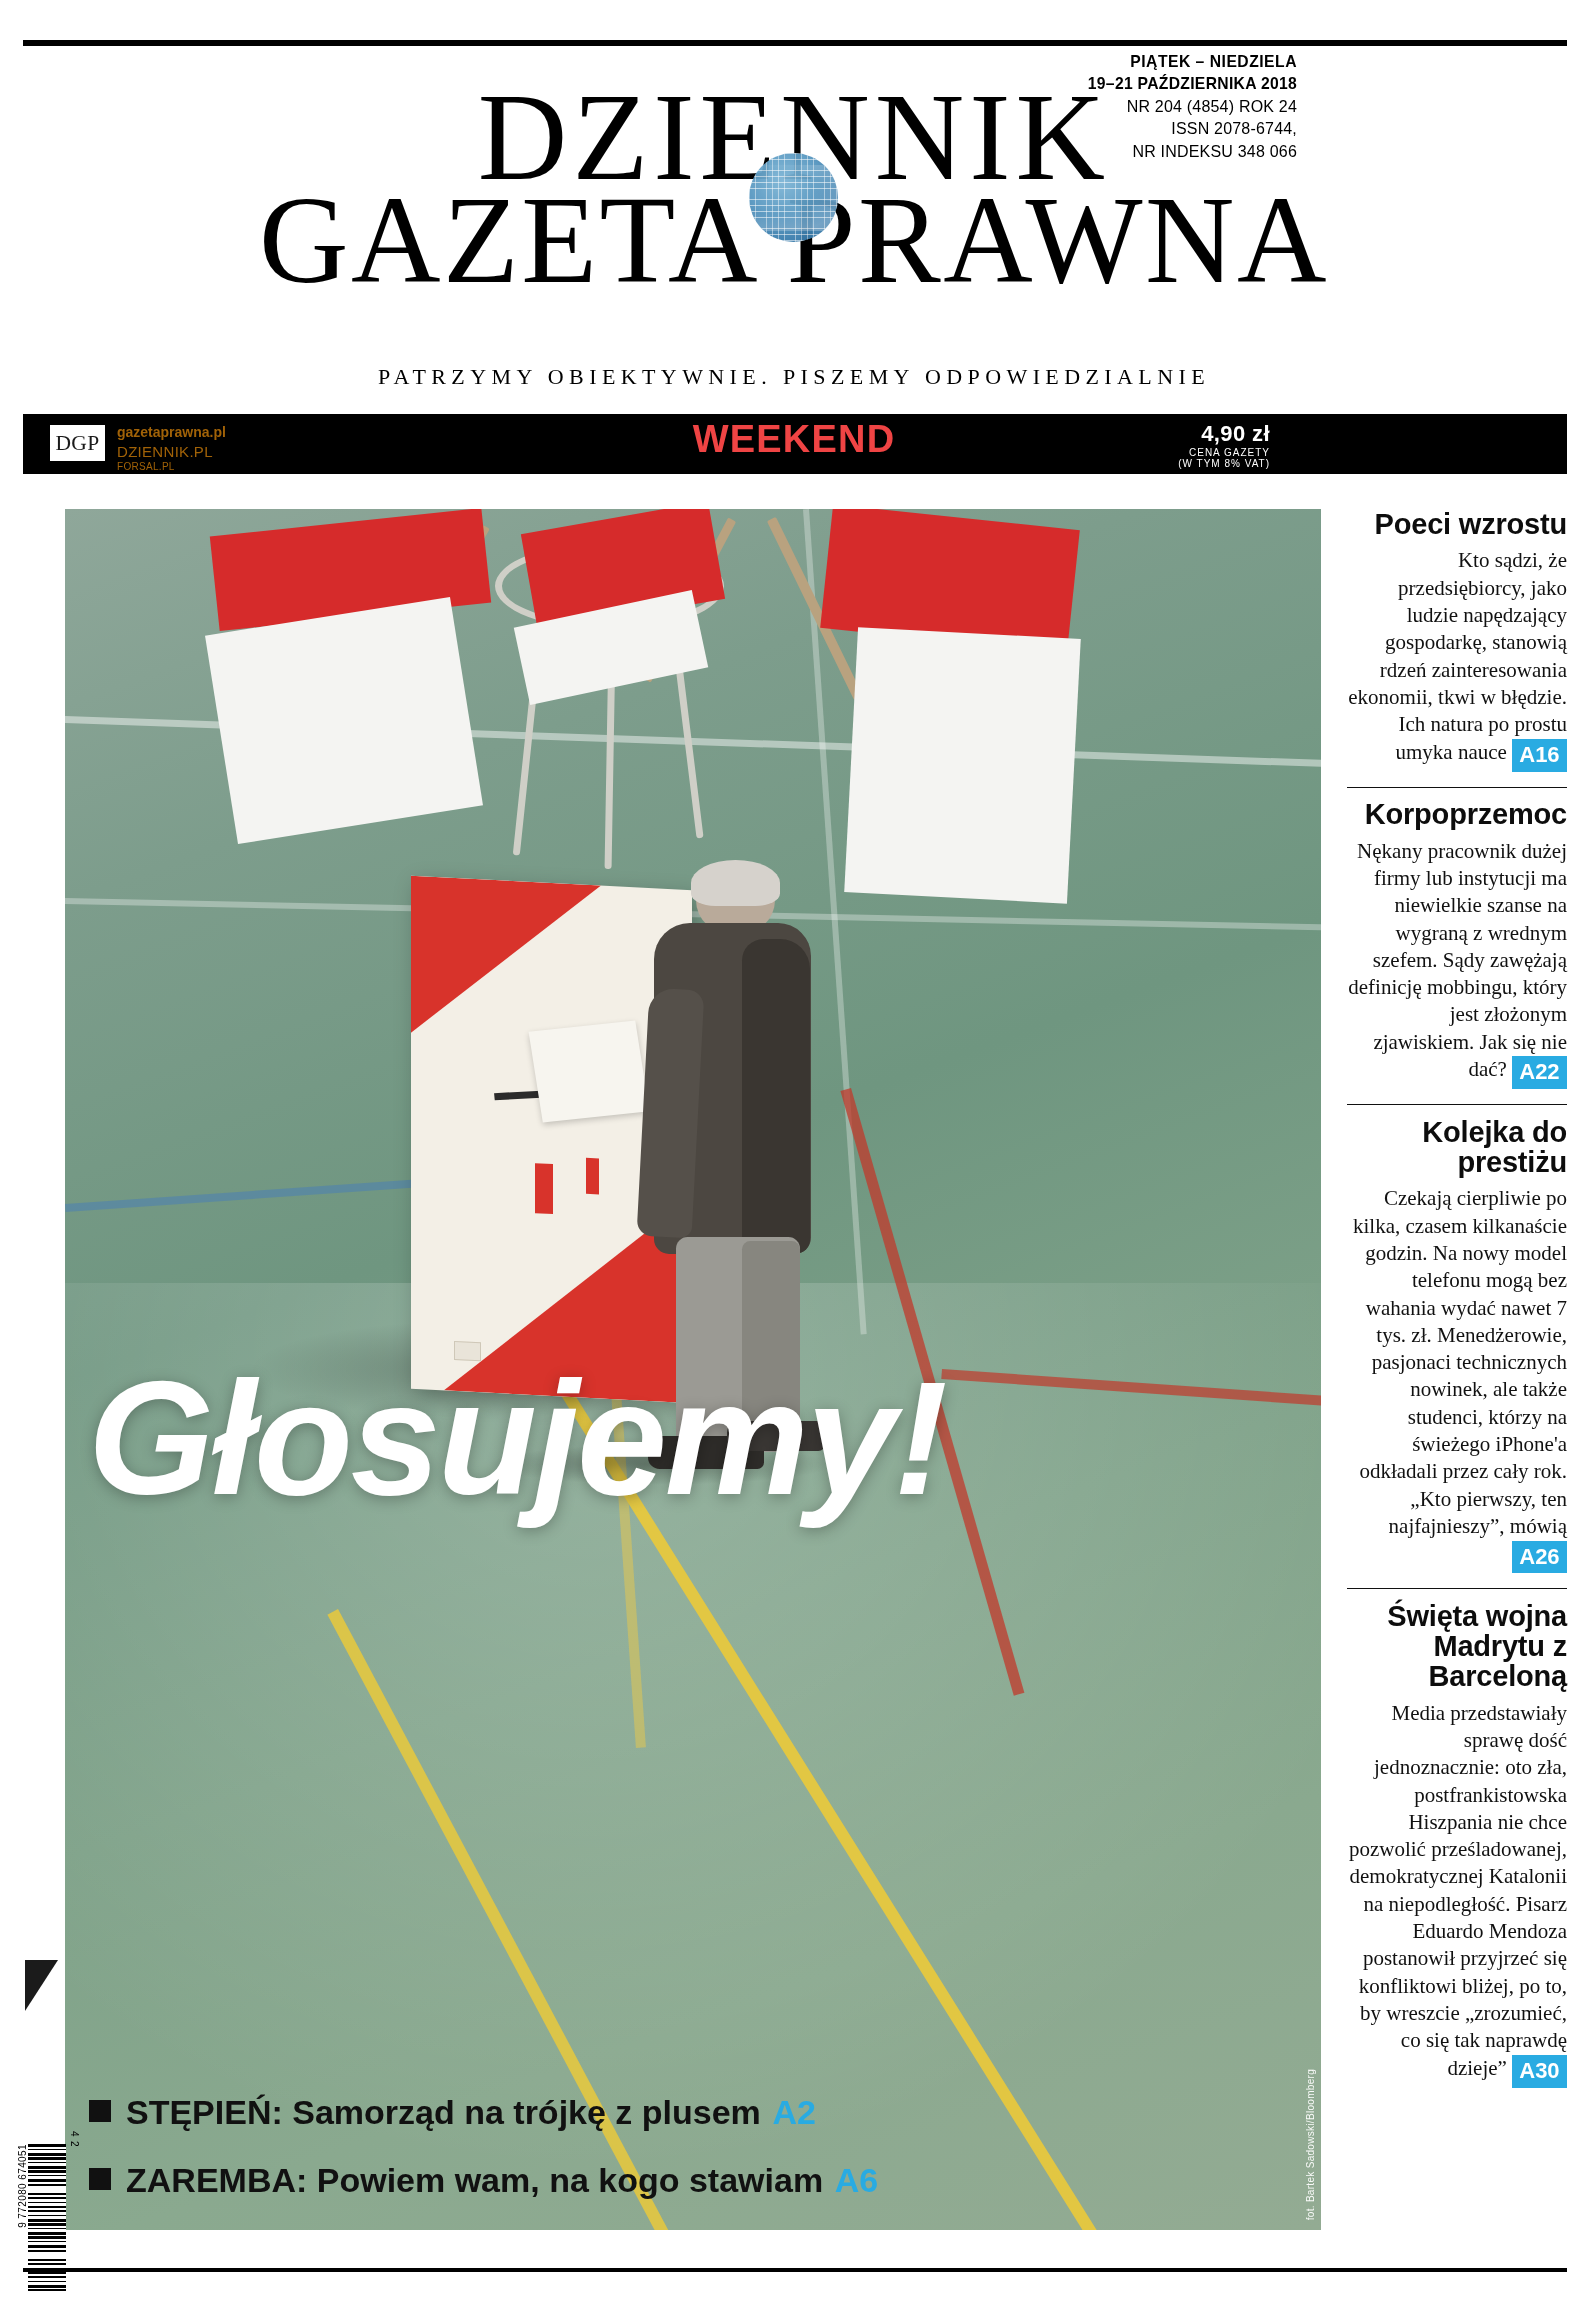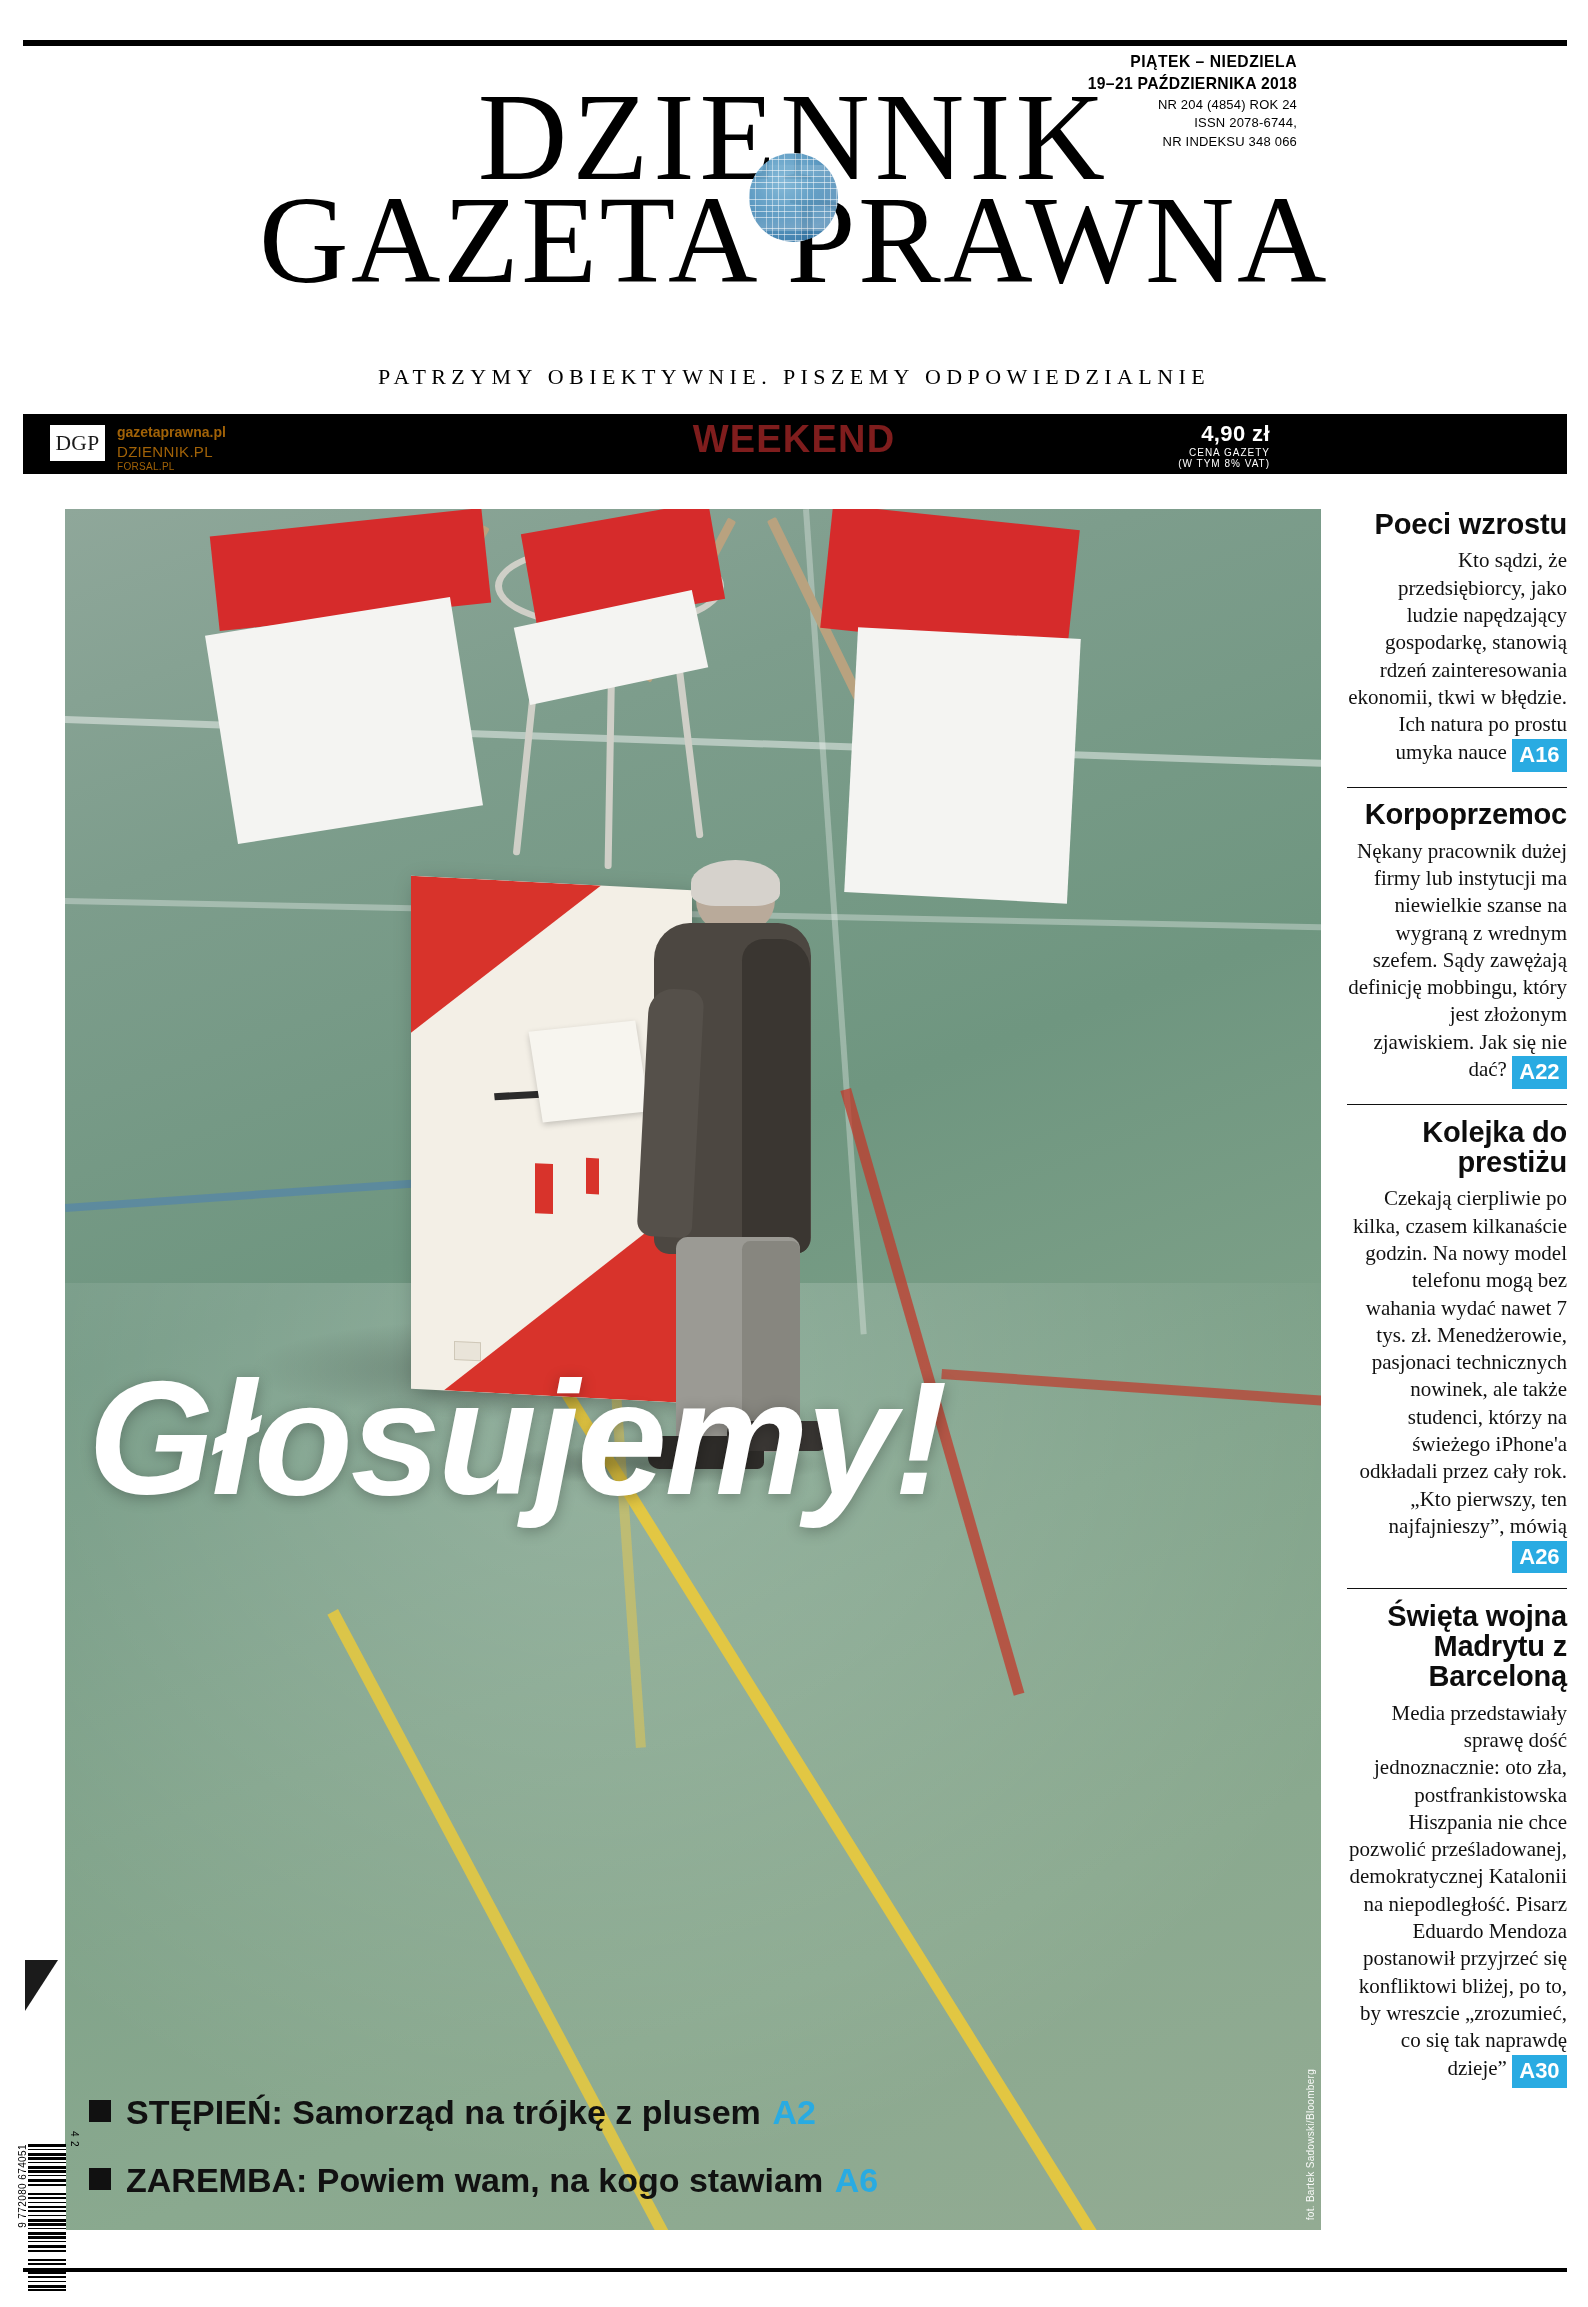--- a/index.html
+++ b/index.html
@@ -48,21 +48,21 @@
     letter-spacing: 0.5px;
   }
   .masthead-meta .m2 {
     font-size: 15.7px;
     font-weight: bold;
     letter-spacing: 0.3px;
   }
   .masthead-meta .m3,
   .masthead-meta .m4,
   .masthead-meta .m5 {
-    font-size: 13px;
+    font-size: 16px;
     letter-spacing: 0.2px;
   }
 
   
   .logo-wrap {
     position: absolute;
     left: 0;
     top: 79px;
     width: 1588px;
     text-align: center;
@@ -158,21 +158,21 @@
   .band-sites .s1 { font-size: 14px; font-weight: bold; }
   .band-sites .s2 { font-size: 15px; letter-spacing: 0.3px; }
   .band-sites .s3 { font-size: 10px; letter-spacing: 0.3px; }
 
   .band-weekend {
     position: absolute;
     left: 0;
     top: 418px;
     width: 1588px;
     text-align: center;
-    color: #7f1d1d;
+    color: #ef4444;
     font-family: "Liberation Sans", sans-serif;
     font-weight: bold;
     font-size: 38px;
     letter-spacing: 1.2px;
   }
   .band-price {
     position: absolute;
     right: 50px;
     top: 421px;
     text-align: right;

